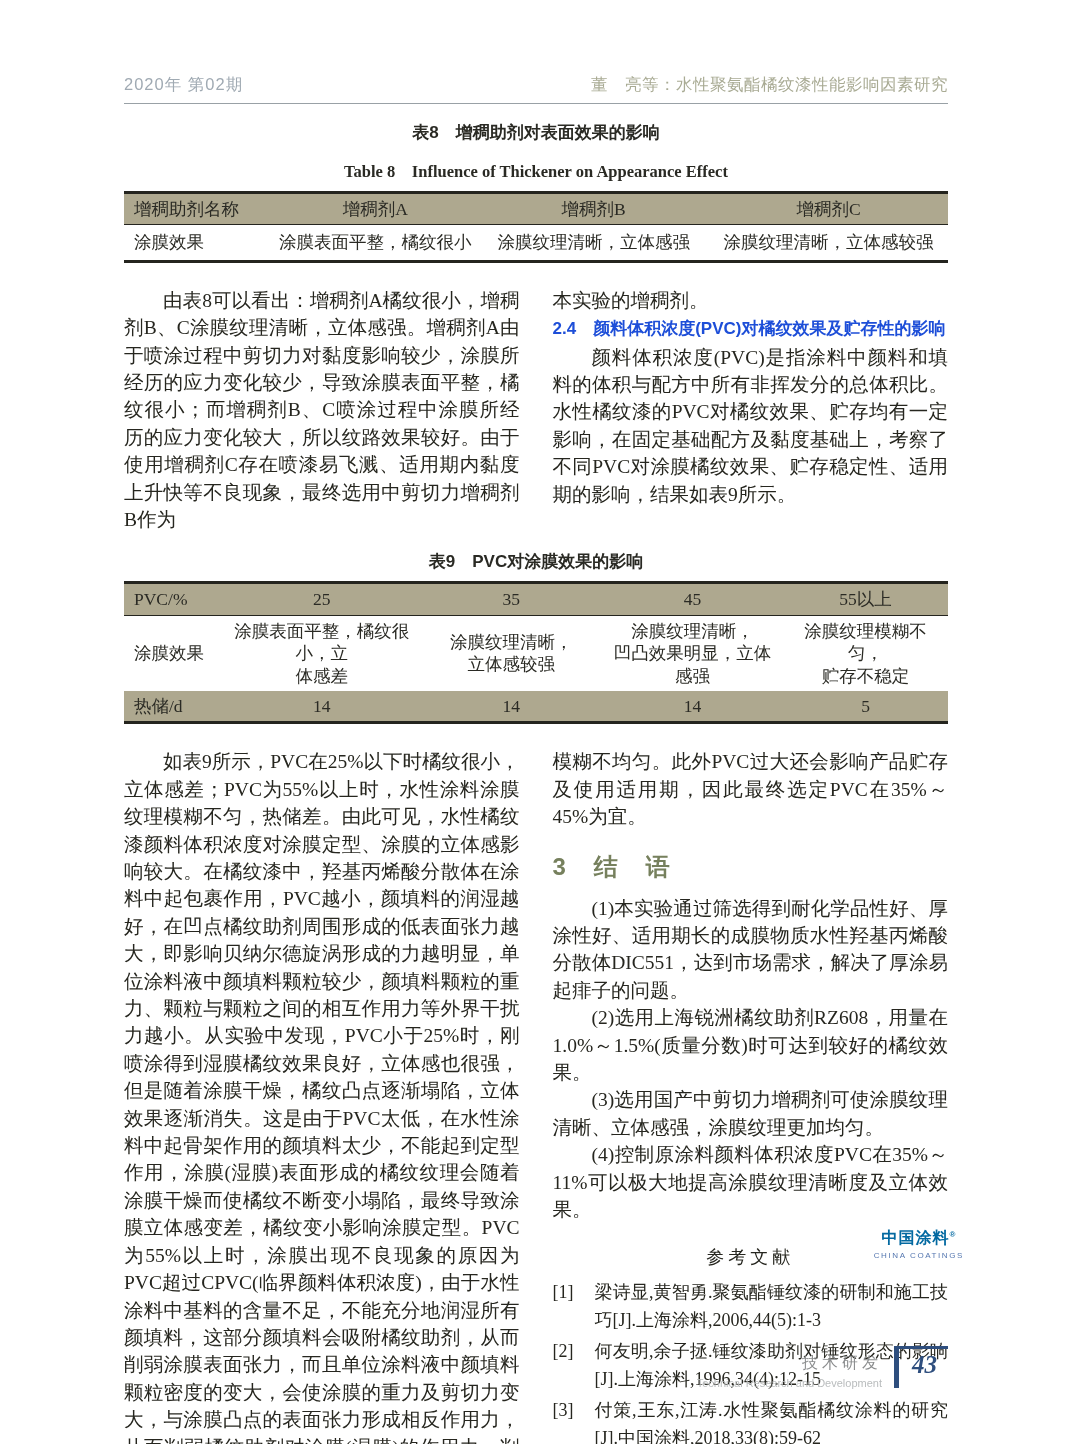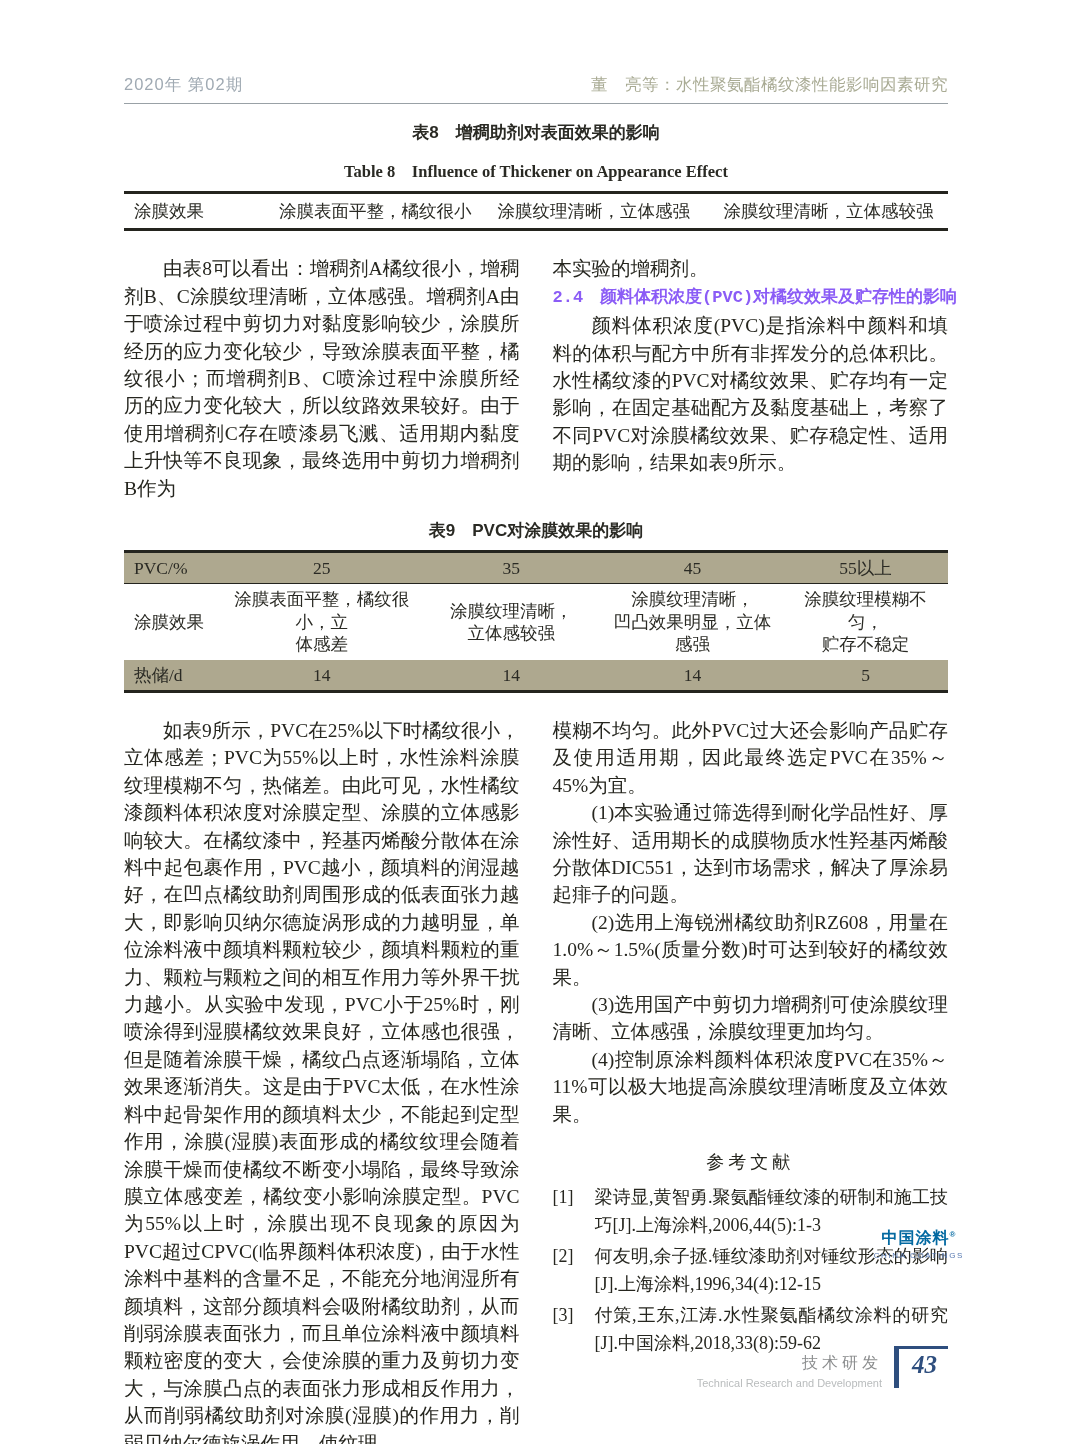--- a/index.html
+++ b/index.html
@@ -38,22 +38,22 @@
   tr.rowpad td { padding-top:6px; padding-bottom:6px; }
 
   
   .cols { display:flex; gap:33px; margin-top:24px; }
   .col  { flex:1; min-width:0; position:relative; }
   .para { margin:0; font-size:19.5px; line-height:27.4px; text-align:justify;
           color:#26261f; }
   .indent { text-indent:2em; }
 
   .subsection {
-    margin:1px 0; font-family:Liberation Mono, monospace; font-weight:bold;
-    font-size:17px; color:#8b5cf6; line-height:27.4px; white-space:nowrap;
+    margin:1px 0; font-family:Liberation Sans, sans-serif; font-weight:bold;
+    font-size:17px; color:#1d4ed8; line-height:27.4px; white-space:nowrap;
   }
   .section-h {
     font-family:"Liberation Sans", sans-serif; font-weight:bold;
     font-size:24px; color:#76805d; margin:20px 0 12px 0; letter-spacing:2px;
   }
 
   .refs-title { text-align:center; font-weight:normal; font-size:18px;
                 margin:22px 0 10px 0; font-family:"Liberation Sans", sans-serif;
                 letter-spacing:4px; color:#26261f; }
   .ref { display:flex; font-size:18px; line-height:27.5px; color:#26261f;
@@ -94,20 +94,26 @@
     <div class="cap-zh">表8　增稠助剂对表面效果的影响</div>
     <div class="cap-en">Table 8　Influence of Thickener on Appearance Effect</div>
     <table class="dtable">
       <colgroup>
         <col style="width:18%">
           <col style="width:25%">
           <col style="width:28%">
           <col style="width:29%">
       </colgroup>
       <tbody>
+        <tr class="shaded hdr">
+          <td class="label">增稠助剂名称</td>
+          <td>增稠剂A</td>
+          <td>增稠剂B</td>
+          <td>增稠剂C</td>
+        </tr>
         <tr class="rowpad">
           <td class="label">涂膜效果</td>
           <td>涂膜表面平整，橘纹很小</td>
           <td>涂膜纹理清晰，立体感强</td>
           <td>涂膜纹理清晰，立体感较强</td>
         </tr>
       </tbody>
     </table>
 
     <div class="cols">
@@ -158,20 +164,21 @@
         </tr>
       </tbody>
     </table>
 
     <div class="cols">
       <div class="col">
         <p class="para indent">如表9所示，PVC在25%以下时橘纹很小，立体感差；PVC为55%以上时，水性涂料涂膜纹理模糊不匀，热储差。由此可见，水性橘纹漆颜料体积浓度对涂膜定型、涂膜的立体感影响较大。在橘纹漆中，羟基丙烯酸分散体在涂料中起包裹作用，PVC越小，颜填料的润湿越好，在凹点橘纹助剂周围形成的低表面张力越大，即影响贝纳尔德旋涡形成的力越明显，单位涂料液中颜填料颗粒较少，颜填料颗粒的重力、颗粒与颗粒之间的相互作用力等外界干扰力越小。从实验中发现，PVC小于25%时，刚喷涂得到湿膜橘纹效果良好，立体感也很强，但是随着涂膜干燥，橘纹凸点逐渐塌陷，立体效果逐渐消失。这是由于PVC太低，在水性涂料中起骨架作用的颜填料太少，不能起到定型作用，涂膜(湿膜)表面形成的橘纹纹理会随着涂膜干燥而使橘纹不断变小塌陷，最终导致涂膜立体感变差，橘纹变小影响涂膜定型。PVC为55%以上时，涂膜出现不良现象的原因为PVC超过CPVC(临界颜料体积浓度)，由于水性涂料中基料的含量不足，不能充分地润湿所有颜填料，这部分颜填料会吸附橘纹助剂，从而削弱涂膜表面张力，而且单位涂料液中颜填料颗粒密度的变大，会使涂膜的重力及剪切力变大，与涂膜凸点的表面张力形成相反作用力，从而削弱橘纹助剂对涂膜(湿膜)的作用力，削弱贝纳尔德旋涡作用，使纹理</p>
       </div>
       <div class="col">
         <p class="para">模糊不均匀。此外PVC过大还会影响产品贮存及使用适用期，因此最终选定PVC在35%～45%为宜。</p>
+        <div class="section-h">3　结　语</div>
         <p class="para indent">(1)本实验通过筛选得到耐化学品性好、厚涂性好、适用期长的成膜物质水性羟基丙烯酸分散体DIC551，达到市场需求，解决了厚涂易起痱子的问题。</p>
         <p class="para indent">(2)选用上海锐洲橘纹助剂RZ608，用量在1.0%～1.5%(质量分数)时可达到较好的橘纹效果。</p>
         <p class="para indent">(3)选用国产中剪切力增稠剂可使涂膜纹理清晰、立体感强，涂膜纹理更加均匀。</p>
         <p class="para indent">(4)控制原涂料颜料体积浓度PVC在35%～11%可以极大地提高涂膜纹理清晰度及立体效果。</p>
 
         <div class="refs-title">参考文献</div>
 
         <div class="ref">
           <span class="ref-num">[1]</span>
           <span class="ref-text">梁诗显,黄智勇.聚氨酯锤纹漆的研制和施工技巧[J].上海涂料,2006,44(5):1-3</span>

